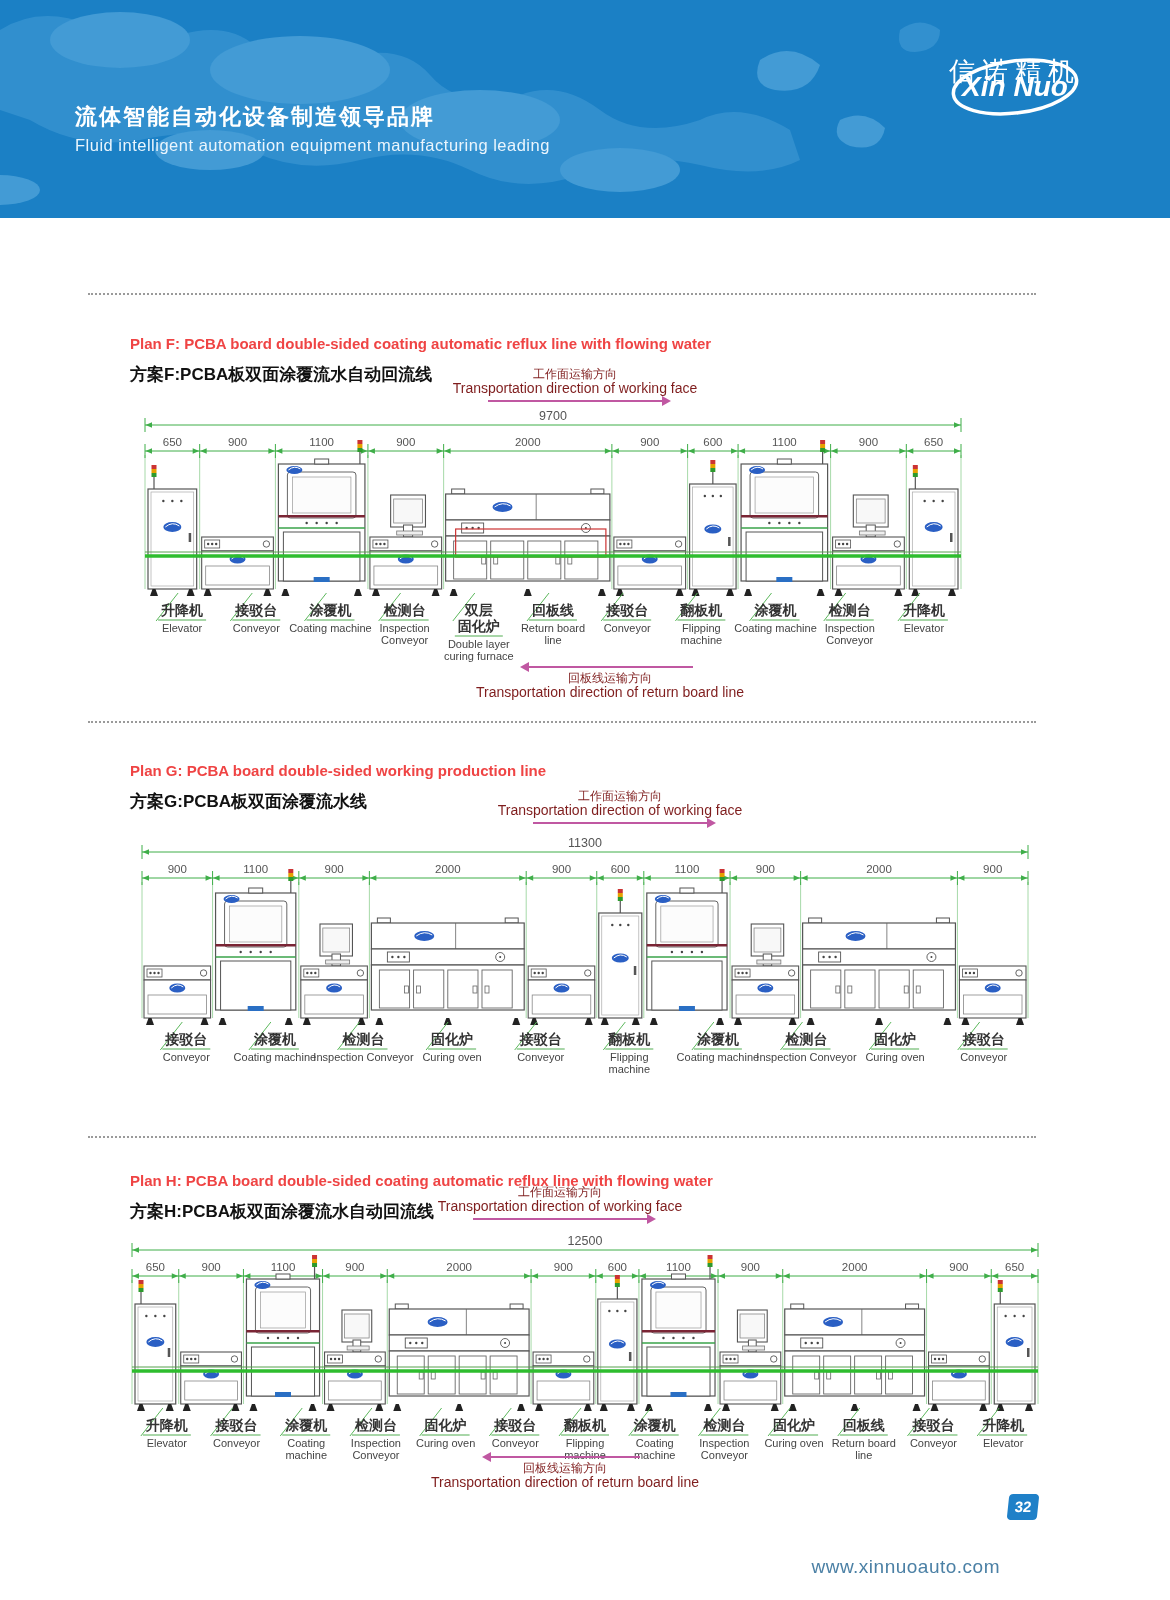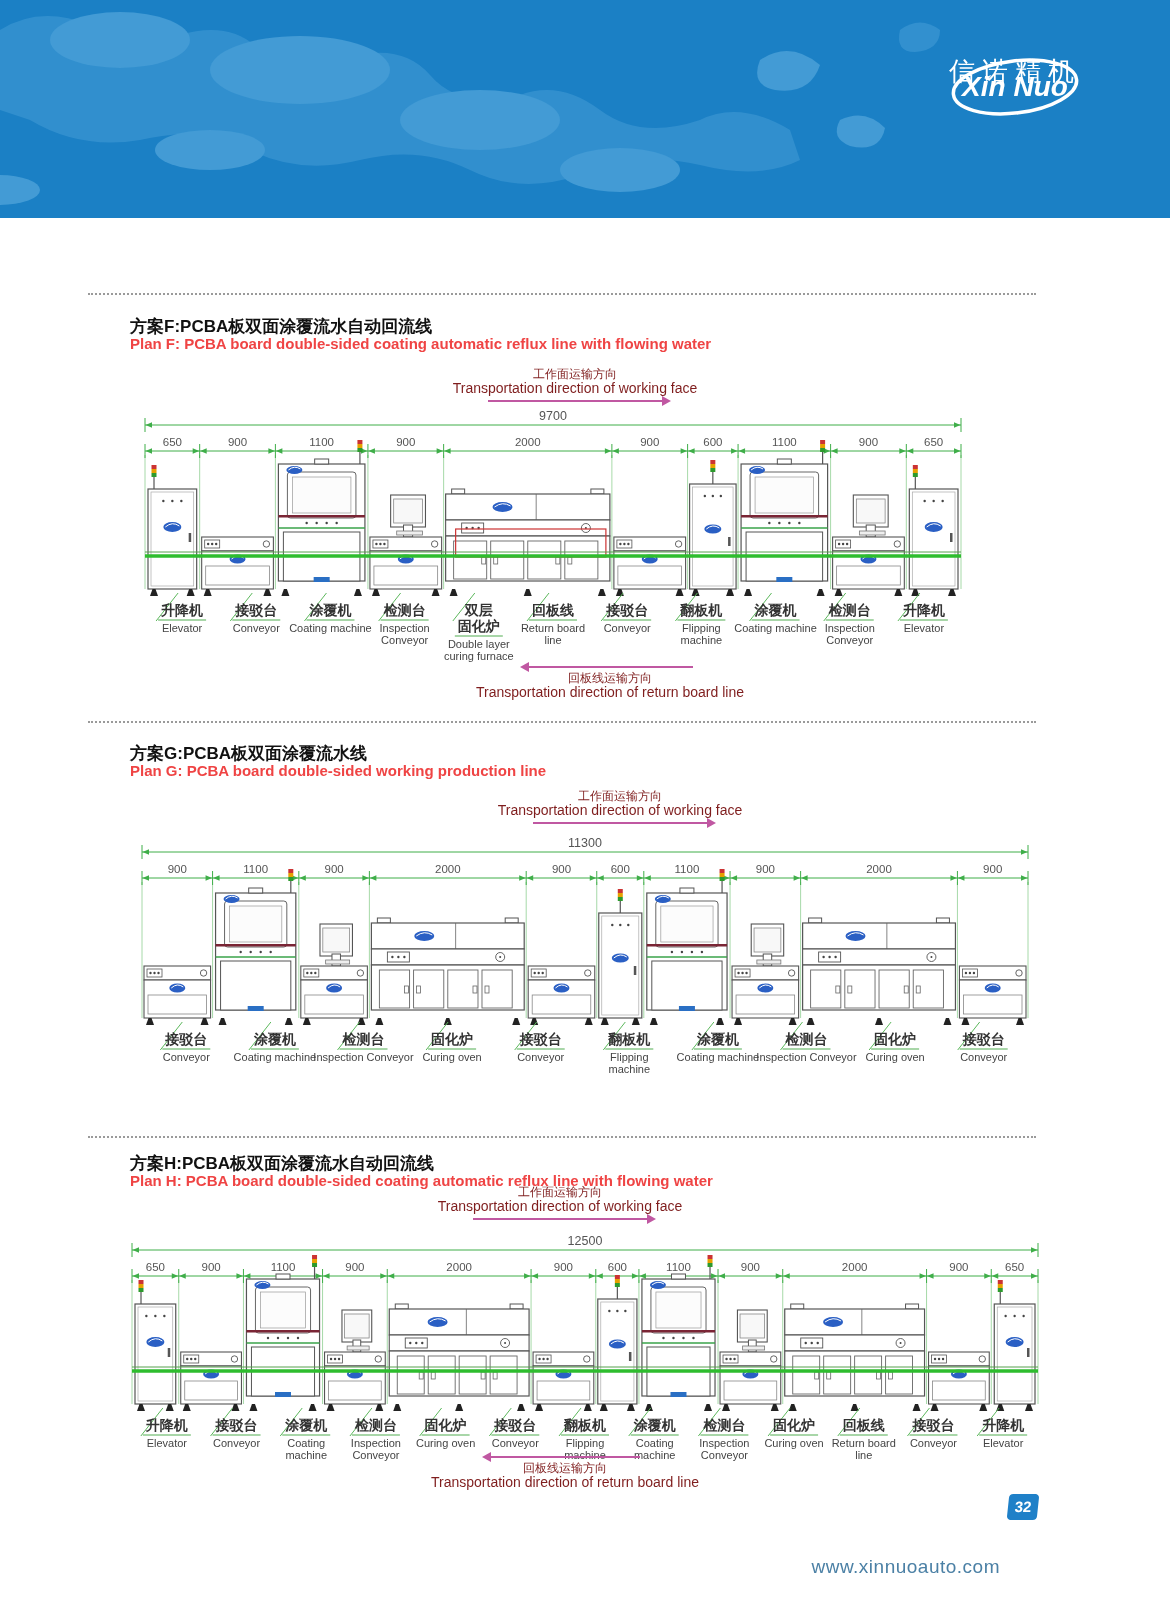--- a/index.html
+++ b/index.html
@@ -8,21 +8,21 @@
   
   .hdr{position:absolute;left:0;top:0;width:1170px;height:218px;background:#1b80c5;}
   .hdr svg{position:absolute;left:0;top:0;}
   .hdr-zh{position:absolute;left:75px;top:102px;color:#fff;font-size:22px;font-weight:bold;letter-spacing:2px;}
   .hdr-en{position:absolute;left:75px;top:136px;color:#eaf5fd;font-size:16.5px;letter-spacing:.5px;}
   .logo{position:absolute;left:930px;top:50px;width:170px;text-align:center;color:#fff;}
   .logo-sub{margin-top:4px;font-size:26px;font-weight:normal;letter-spacing:7px;color:#fff;}
   
   .dotline{position:absolute;left:88px;width:948px;border-top:2px dotted #9a9a9a;height:0;}
   
-  .ptitle-zh{position:absolute;font-size:17px;font-weight:bold;color:#111;}
+  .ptitle-zh{position:absolute;font-size:17px;font-weight:bold;color:#111;margin-top:48px;}
   .ptitle-en{position:absolute;font-size:15px;font-weight:bold;color:#ef4444;}
   
   .dir{position:absolute;text-align:center;color:#7f1d1d;}
   .dir-zh{font-size:12px;line-height:13px;}
   .dir-en{font-size:14px;line-height:15px;}
   .harrow{position:relative;height:2px;background:#c058a2;margin:4px auto 0;}
   .harrow.ar-r::after{content:'';position:absolute;right:-8px;top:-4px;border-left:9px solid #c058a2;
      border-top:5px solid transparent;border-bottom:5px solid transparent;}
   .harrow.ar-l::before{content:'';position:absolute;left:-8px;top:-4px;border-right:9px solid #c058a2;
      border-top:5px solid transparent;border-bottom:5px solid transparent;}
@@ -49,20 +49,22 @@
         <ellipse cx="300" cy="70" rx="90" ry="34"></ellipse>
         <ellipse cx="480" cy="120" rx="80" ry="30"></ellipse>
         <ellipse cx="620" cy="170" rx="60" ry="22"></ellipse>
         <ellipse cx="210" cy="150" rx="55" ry="20"></ellipse>
         <ellipse cx="60," ,="" cy="190" rx="40" ry="15"></ellipse>
         <path d="M760,60 q30,-20 60,5 q-10,30 -45,25 q-25,-5 -15,-30 Z"></path>
         <path d="M840,120 q25,-12 45,8 q-5,25 -35,18 q-20,-8 -10,-26 Z"></path>
         <path d="M900,30 q20,-15 40,0 q0,20 -25,22 q-20,0 -15,-22 Z" opacity="0.6"></path>
       </g>
     </svg>
+    <div class="hdr-zh">流体智能自动化设备制造领导品牌</div>
+    <div class="hdr-en">Fluid intelligent automation equipment manufacturing leading</div>
     <div class="logo">
       <svg width="170" height="72">
         <ellipse cx="85" cy="37" rx="62" ry="26" fill="none" stroke="#fff" stroke-width="3.5" transform="rotate(-7 85 37)"></ellipse>
         <text x="85" y="46" text-anchor="middle" font-size="28" font-style="italic" font-weight="bold" fill="#fff">Xin Nuo</text>
       </svg>
       <div class="logo-sub">信诺精机</div>
     </div>
   </div>
 
   <div class="dotline" style="top:293px"></div>

